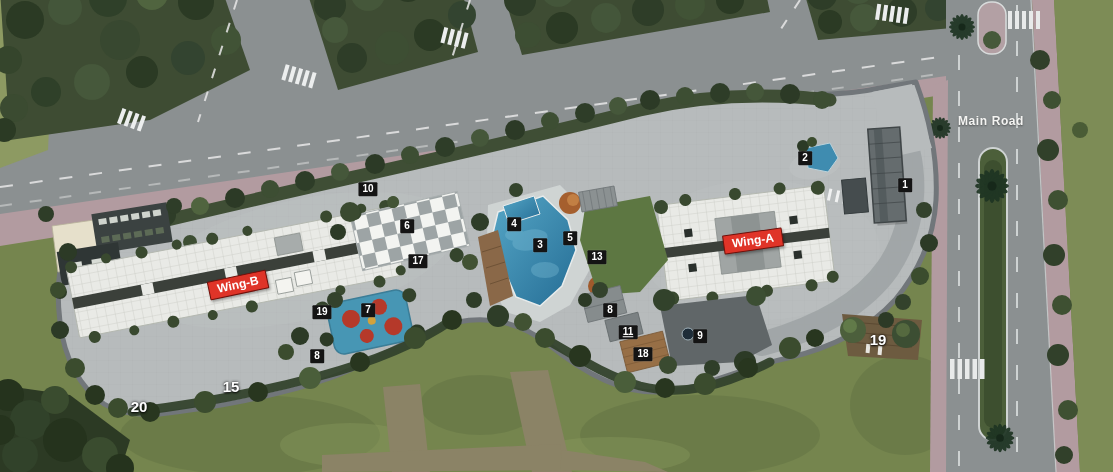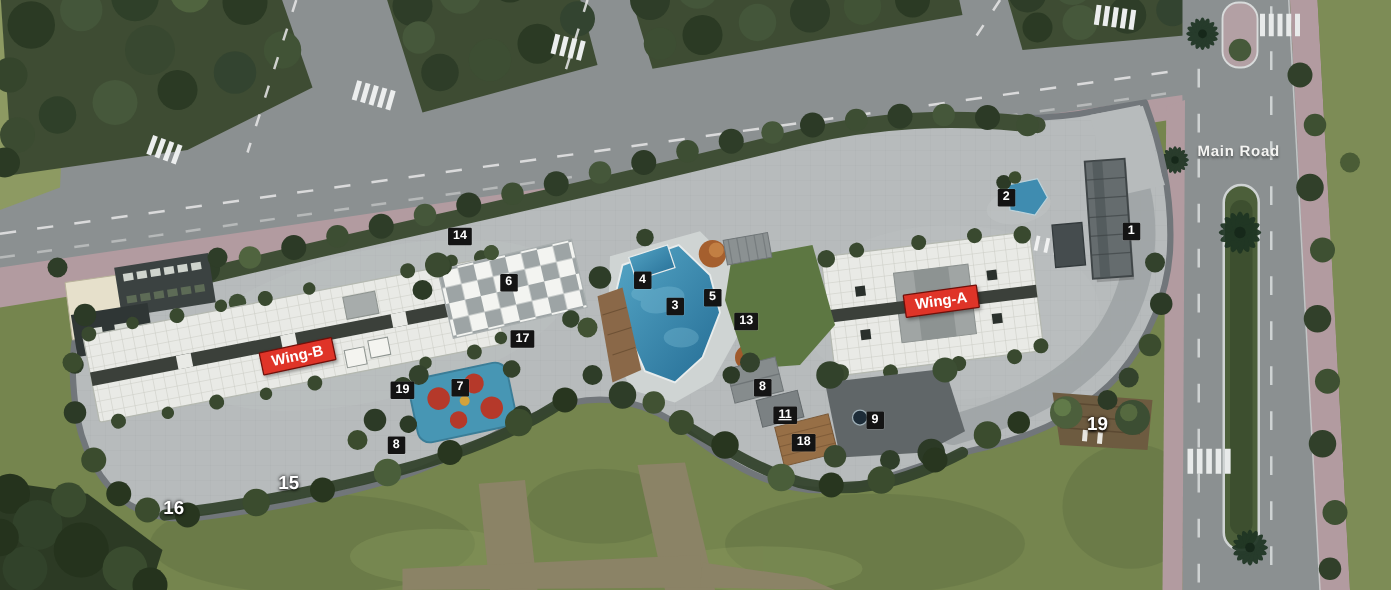--- a/index.html
+++ b/index.html
@@ -556,22 +556,22 @@
         <div class="marker boxed" style="left: 514px; top: 224px;">4</div>
         <div class="marker boxed" style="left: 570px; top: 238px;">5</div>
         <div class="marker boxed" style="left: 407px; top: 226px;">6</div>
         <div class="marker boxed" style="left: 368px; top: 310px;">7</div>
         <div class="marker boxed" style="left: 317px; top: 356px;">8</div>
         <div class="marker boxed" style="left: 700px; top: 336px;">9</div>
         <div class="marker boxed" style="left: 643px; top: 354px;">18</div>
         <div class="marker boxed" style="left: 628px; top: 332px; text-decoration: underline;">11</div>
         <div class="marker boxed" style="left: 610px; top: 310px;">8</div>
         <div class="marker boxed" style="left: 597px; top: 257px;">13</div>
-        <div class="marker boxed" style="left: 368px; top: 189px;">14</div>
+        <div class="marker boxed" style="left: 368px; top: 189px;">10</div>
         <div class="marker" style="left: 231px; top: 387px;">15</div>
-        <div class="marker" style="left: 139px; top: 407px;">16</div>
-        <div class="marker boxed" style="left: 418px; top: 271px;">17</div>
+        <div class="marker" style="left: 139px; top: 407px;">20</div>
+        <div class="marker boxed" style="left: 418px; top: 261px;">17</div>
         <div class="marker boxed" style="left: 322px; top: 312px;">19</div>
         <div class="marker" style="left: 878px; top: 340px;">19</div>
       </div>
 </div>
 
 </div>
 
 </body></html>

